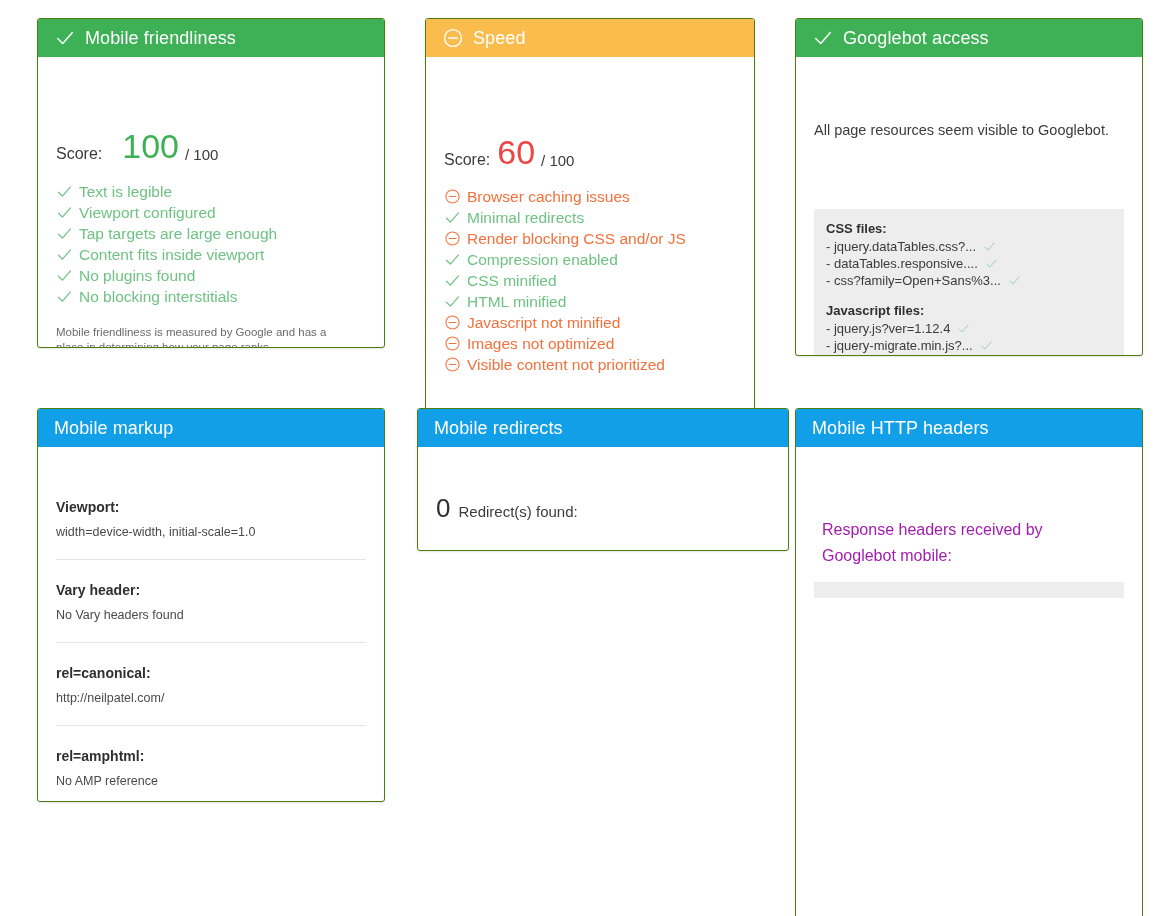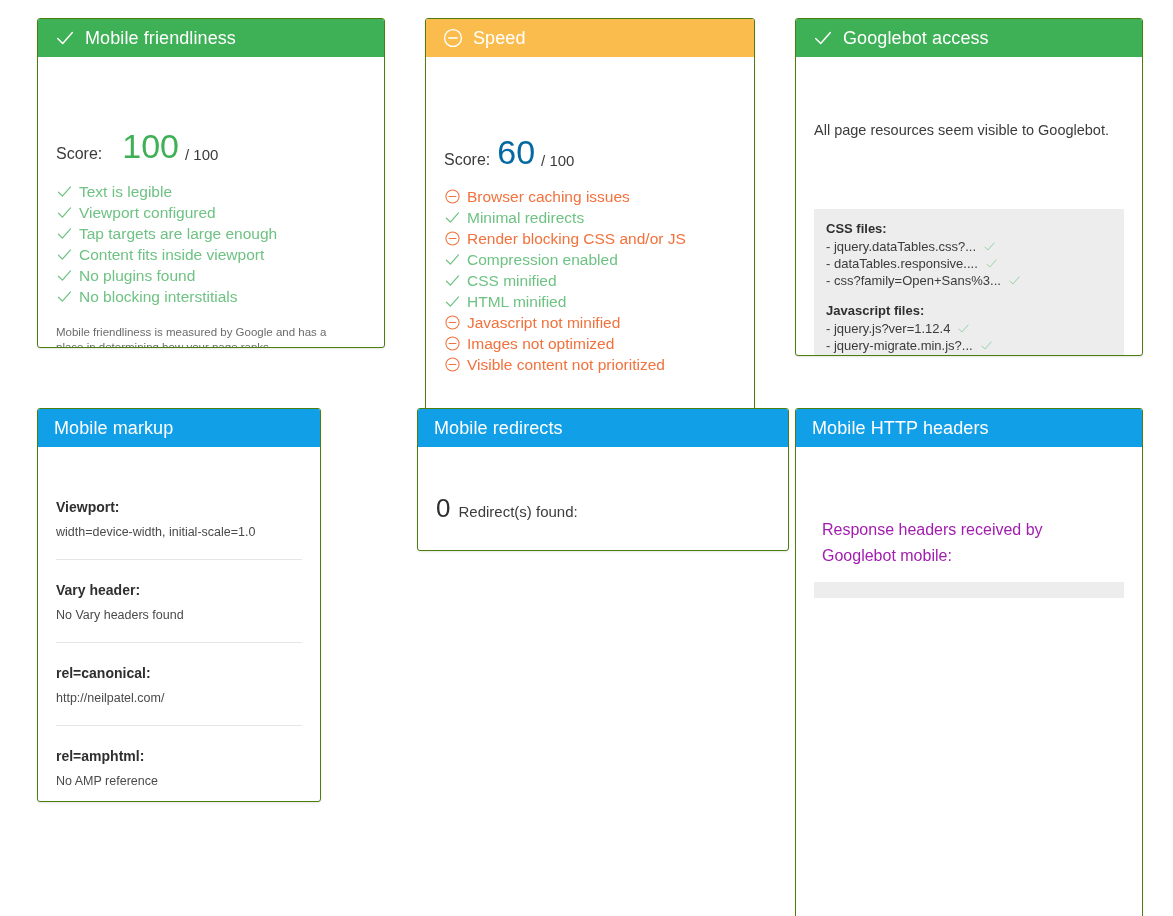--- a/index.html
+++ b/index.html
@@ -63,21 +63,21 @@
     white-space: nowrap;
   }
   .score-label { font-size: 16px; color: #3b3b3b; }
   .score-value {
     font-size: 34px;
     margin: 0 6px 0 7px;
     font-weight: 400;
     line-height: 1;
   }
   .score-value.green  { color: #3eb055; margin-left: 20px; }
-  .score-value.orange { color: #0369a1; }
+  .score-value.orange { color: #ef4444; }
   .score-max { font-size: 15px; color: #3b3b3b; }
 
   
   .check-list { margin: 0; padding: 0; list-style: none; }
   .check-list li {
     display: flex;
     align-items: center;
     font-size: 15.5px;
     line-height: 21px;
     height: 21px;
@@ -383,21 +383,21 @@
               <span>- paypal-ipn-for-wordpre...</span>
               <svg class="ok" viewBox="0 0 24 24">
                 <path d="M3.5 13 L9 18.5 L20.5 5.5" fill="none" stroke="#8fcf9f" stroke-width="1.7" stroke-linecap="round" stroke-linejoin="round"></path>
               </svg>
             </div>
           </div>
       </div>
     </div>
   </div>
 
-  <div class="card" style="left:37px; top:408px; width:284px; height:394px;">
+  <div class="card" style="left:37px; top:408px; width:348px; height:394px;">
     <div class="card-head head-blue">
       <span class="head-title">Mobile markup</span>
     </div>
     <div class="card-body" style="padding-top:48px;">
       <div id="mk-sections">
           <div class="mk-section">
             <div class="mk-label">Viewport:</div>
             <div class="mk-value">width=device-width, initial-scale=1.0</div>
           </div>
           <hr class="mk-divider">

